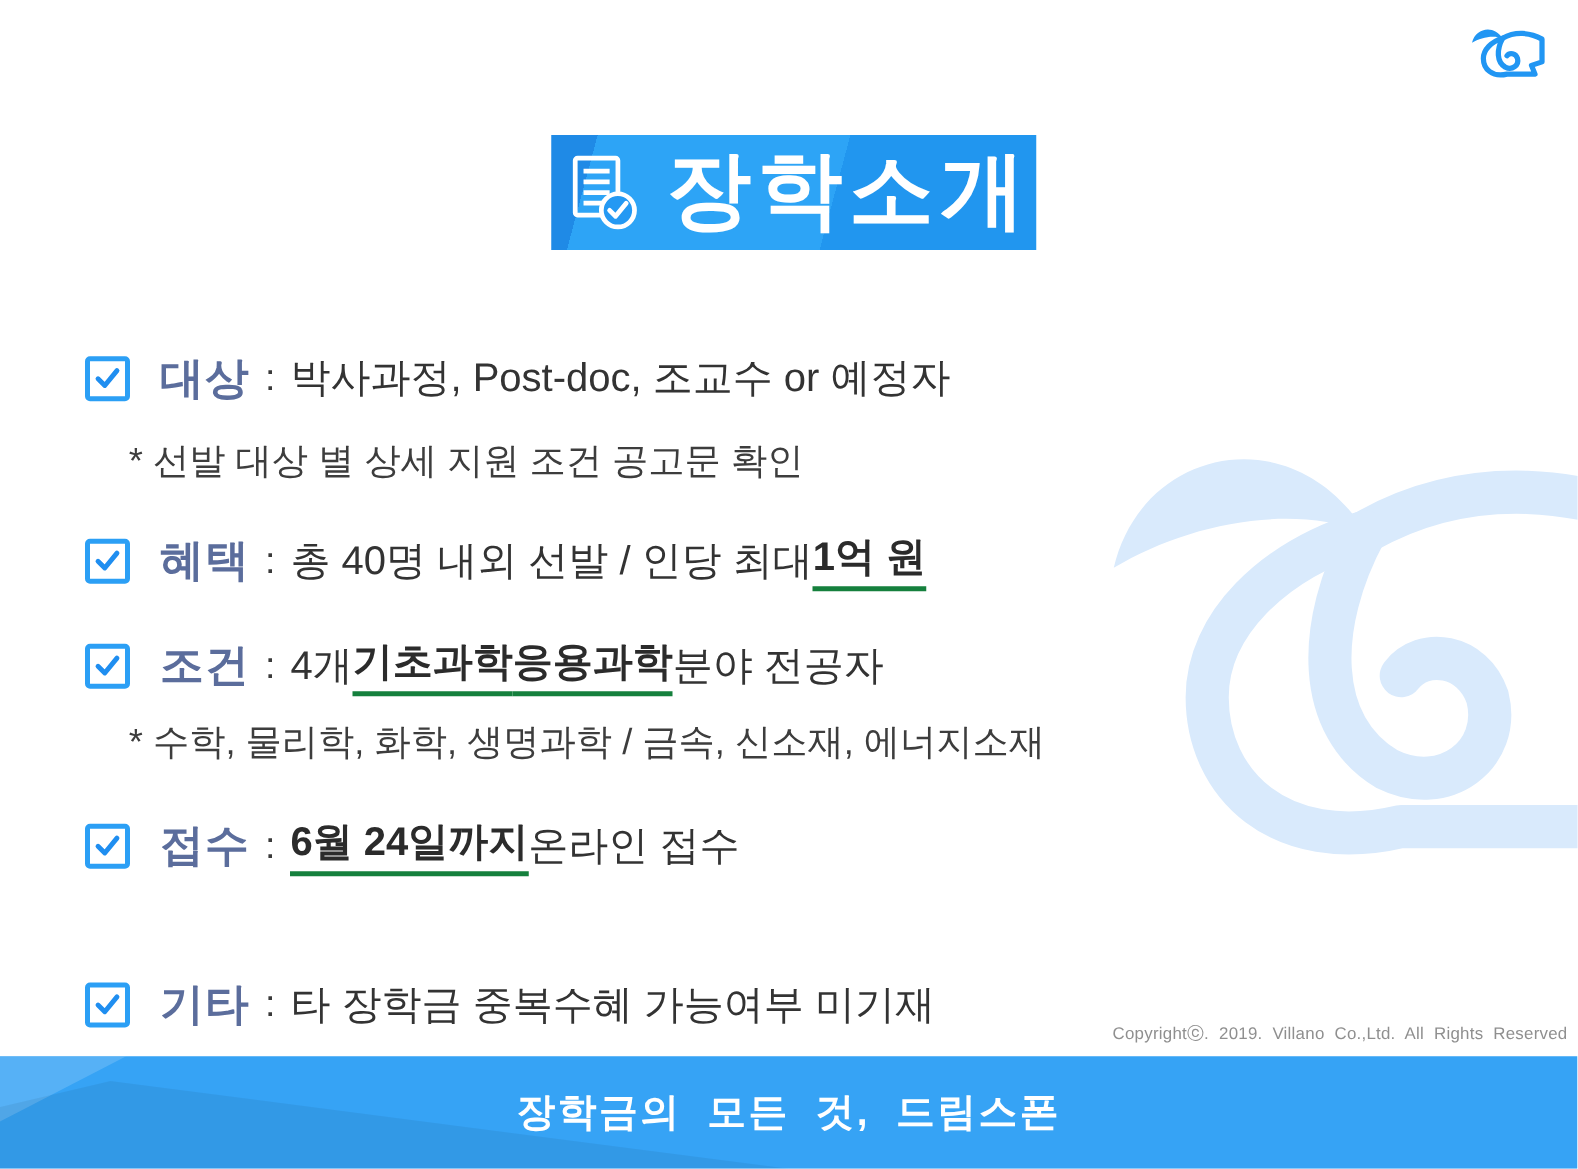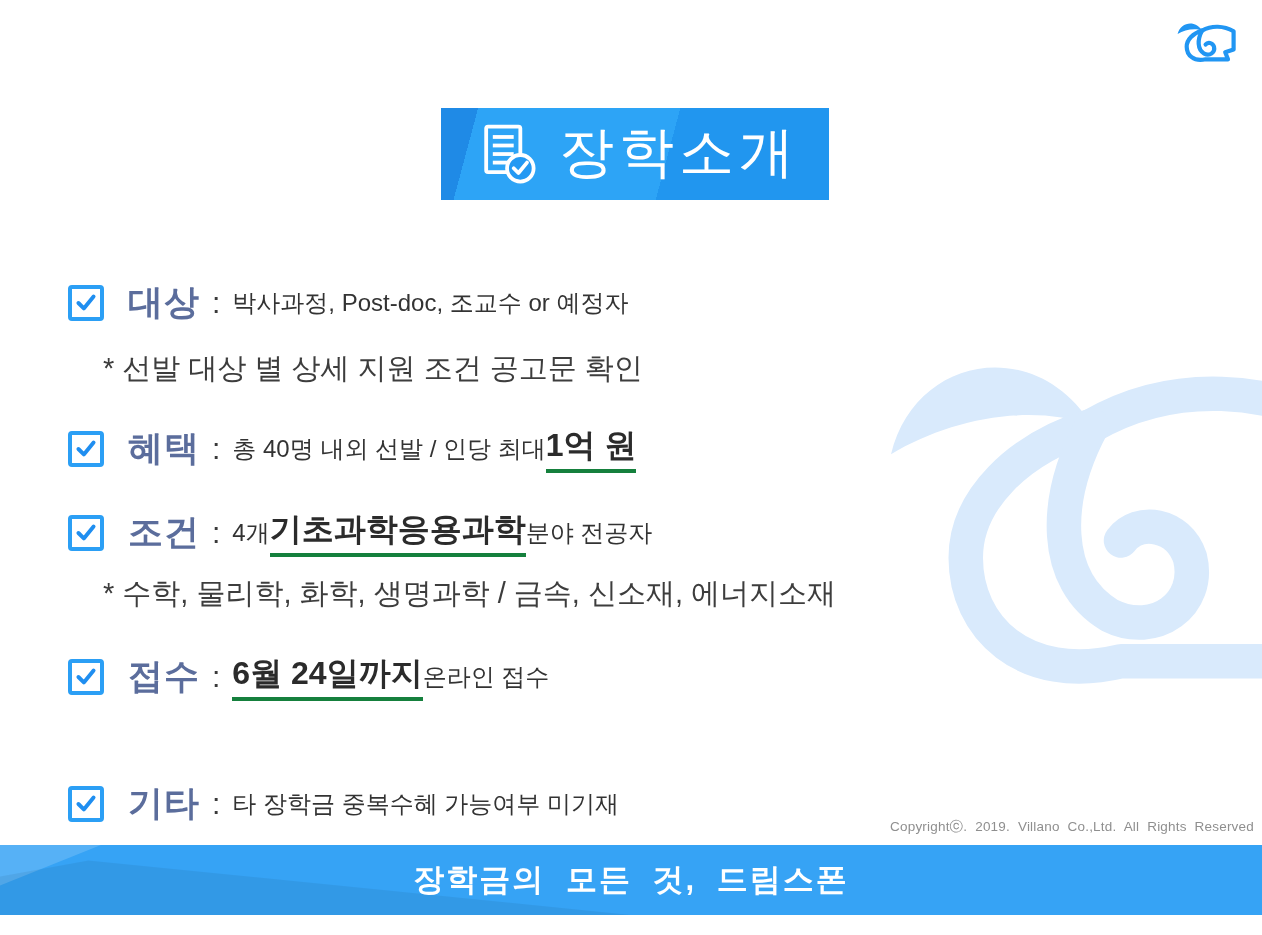--- a/index.html
+++ b/index.html
@@ -16,53 +16,53 @@
   }
   svg.ds{width:100%;height:100%;display:block;}
   
   .banner{
     position:absolute;left:441px;top:108px;width:388px;height:92px;
     background:linear-gradient(105deg,#1f8ae6 0%,#1f8ae6 9%,#2da4f6 9%,#2da4f6 58%,#2196ef 58%,#2196ef 100%);
     display:flex;align-items:center;justify-content:center;gap:14px;
   }
   .banner-icon{width:74px;height:74px;flex:0 0 auto;margin-top:2px;}
   .banner-title{
-    color:#ffffff;font-size:55px;font-weight:normal;letter-spacing:5px;
+    color:#ffffff;font-size:68px;font-weight:bold;letter-spacing:5px;
     line-height:1;padding-bottom:4px;white-space:nowrap;
   }
   
   .item{
     position:absolute;left:68px;display:flex;align-items:center;white-space:nowrap;
   }
   .checkbox{
     width:36px;height:36px;box-sizing:border-box;border:4px solid #2b9ff5;border-radius:4px;
     background:#fff;display:flex;align-items:center;justify-content:center;flex:0 0 auto;
     margin-right:24px;
   }
   .checkbox svg{width:26px;height:26px;display:block;}
   .item .label{
     color:#5b6d9c;font-size:35px;font-weight:bold;letter-spacing:1px;
   }
   .item .colon{color:#3a3a3a;font-size:30px;margin:0 12px;}
-  .item .text{color:#333333;font-size:24px;}
+  .item .text{color:#333333;font-size:32px;}
   .item .strong{
     color:#2b2b2b;font-size:32px;font-weight:bold;
     border-bottom:4px solid #15803d;padding-bottom:1px;
   }
   .note{
     position:absolute;left:103px;color:#3d3d3d;font-size:29px;white-space:nowrap;
   }
   
   .copyright{
     position:absolute;right:8px;top:818px;color:#8f8f8f;font-size:13.5px;
     word-spacing:4px;letter-spacing:.2px;
   }
   
   .footer{
-    position:absolute;left:0;top:845px;width:1262px;height:70px;
+    position:absolute;left:0;top:845px;width:1262px;height:90px;
     background:#36a3f5;overflow:hidden;
     display:flex;align-items:center;justify-content:center;
   }
   .footer::before{
     content:"";position:absolute;inset:0;background:rgba(255,255,255,0.16);
     clip-path:polygon(0 0,8% 0,0 58%);
   }
   .footer::after{
     content:"";position:absolute;inset:0;background:rgba(0,0,0,0.06);
     clip-path:polygon(0 45%,7% 22%,50% 100%,0 100%);

